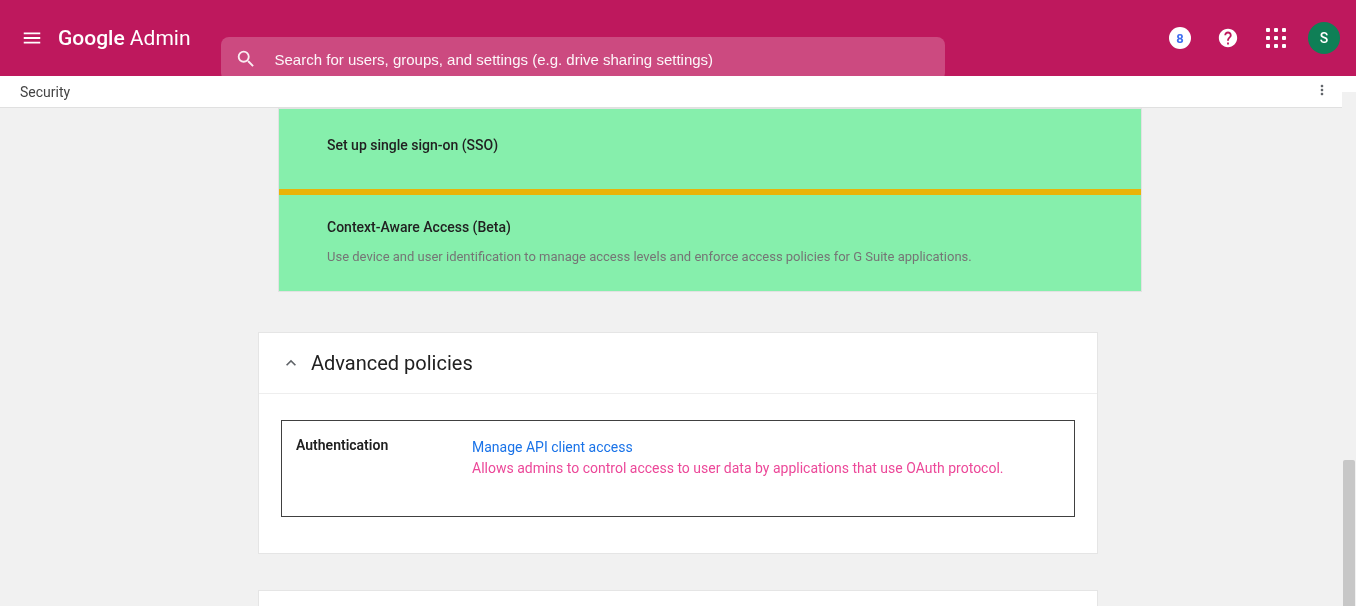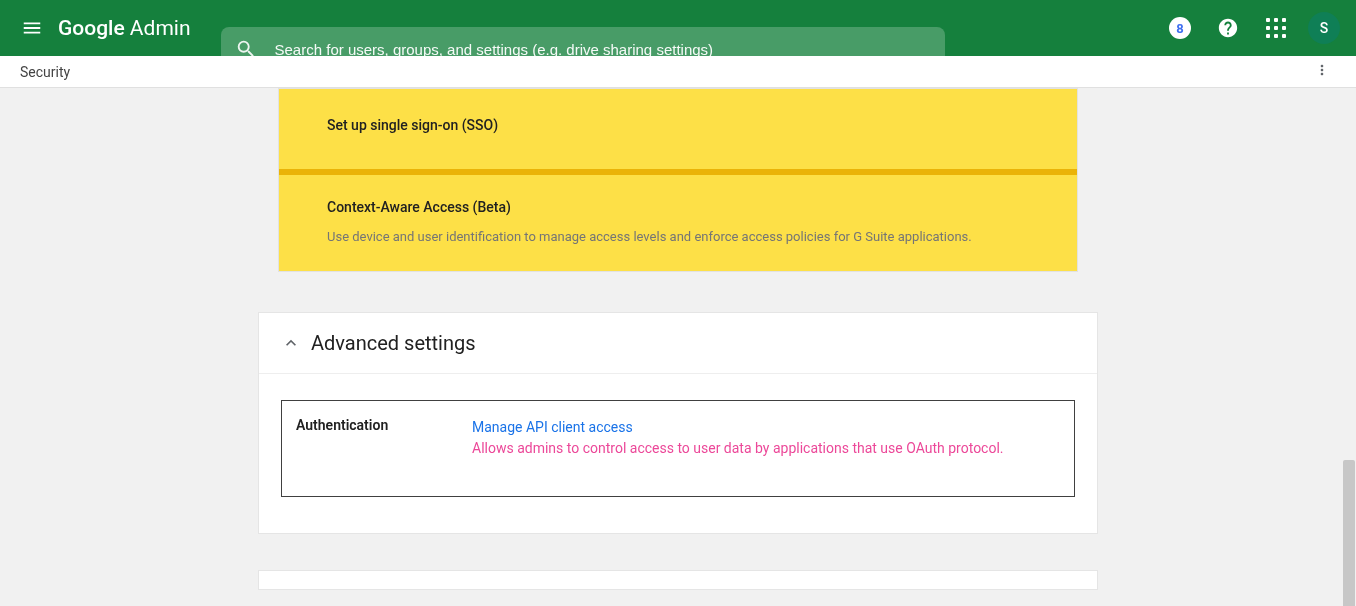--- a/index.html
+++ b/index.html
@@ -5,22 +5,22 @@
   * { box-sizing: border-box; margin: 0; padding: 0; }
   body {
     font-family: 'Google Sans', Roboto, Arial, sans-serif;
     background: #f1f1f1;
     width: 1356px;
     height: 606px;
     overflow: hidden;
     position: relative;
   }
   .header {
-    background: #15803d;
-    height: 56px;
+    background: #be185d;
+    height: 76px;
     display: flex;
     align-items: center;
     padding: 0 12px;
     color: white;
   }
   .menu-icon {
     width: 40px; height: 40px;
     display: flex; align-items: center; justify-content: center;
     cursor: pointer;
     border-radius: 50%;
@@ -91,23 +91,23 @@
   .more-icon { cursor: pointer; padding: 6px; }
   .content {
     padding: 0;
     height: calc(606px - 60px - 32px);
     overflow: hidden;
     display: flex;
     justify-content: center;
   }
   .panel-col { width: 840px; position: relative; }
   .card {
-    background: #fde047;
+    background: #86efac;
     border: 1px solid #e2e2e2;
-    width: 800px;
+    width: 864px;
     margin-left: 20px;
   }
   .card-row {
     padding: 24px 48px;
     border-top: 6px solid #eab308;
     cursor: pointer;
   }
   .card-row:first-child { border-top: none; }
   .row-title { font-size: 14px; color: #212121; font-weight: 500; margin-bottom: 12px; }
   .row-desc { font-size: 13px; color: #757575; line-height: 1.5; }
@@ -224,21 +224,21 @@
         <div class="row-title">Context-Aware Access (Beta)</div>
         <div class="row-desc">Use device and user identification to manage access levels and enforce access policies for G Suite applications.</div>
       </div>
     </div>
 
     <div class="adv-card">
       <div class="adv-header">
         <svg width="20" height="20" viewBox="0 0 24 24" fill="#5f6368">
             <path d="M12 8l-6 6 1.41 1.41L12 10.83l4.59 4.58L18 14z"></path>
           </svg>
-        <span>Advanced settings</span>
+        <span>Advanced policies</span>
       </div>
       <div class="adv-body">
         <div class="highlight-box">
           <div class="auth-label">Authentication</div>
           <div class="auth-content">
             <a href="#" class="auth-link">Manage API client access</a>
             <div class="auth-desc">Allows admins to control access to user data by applications that use OAuth protocol.</div>
           </div>
         </div>
       </div>

